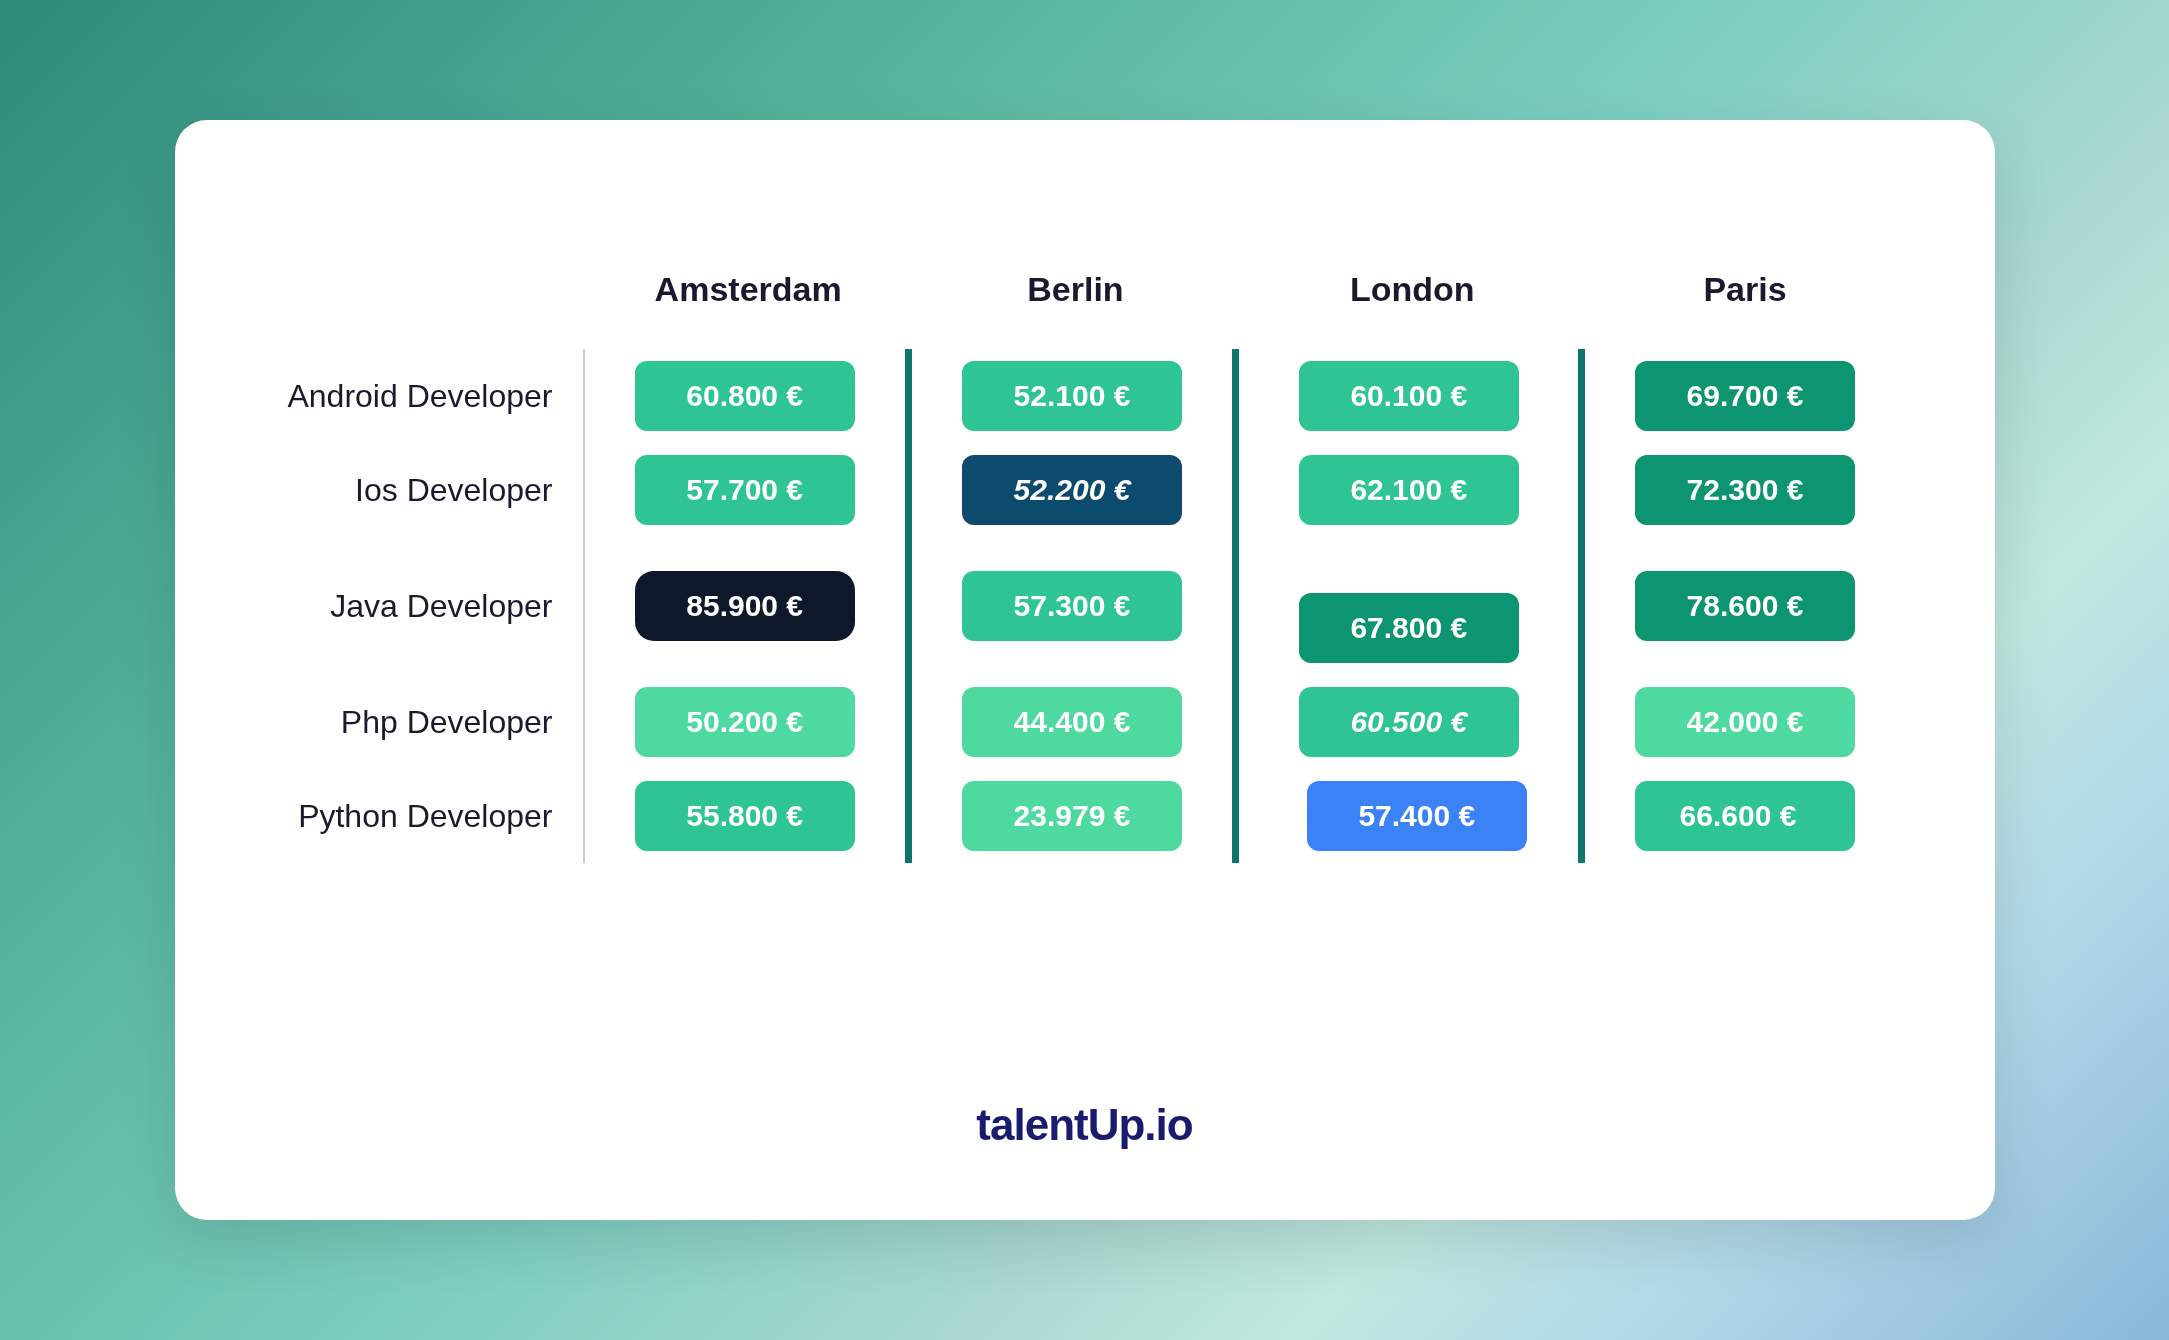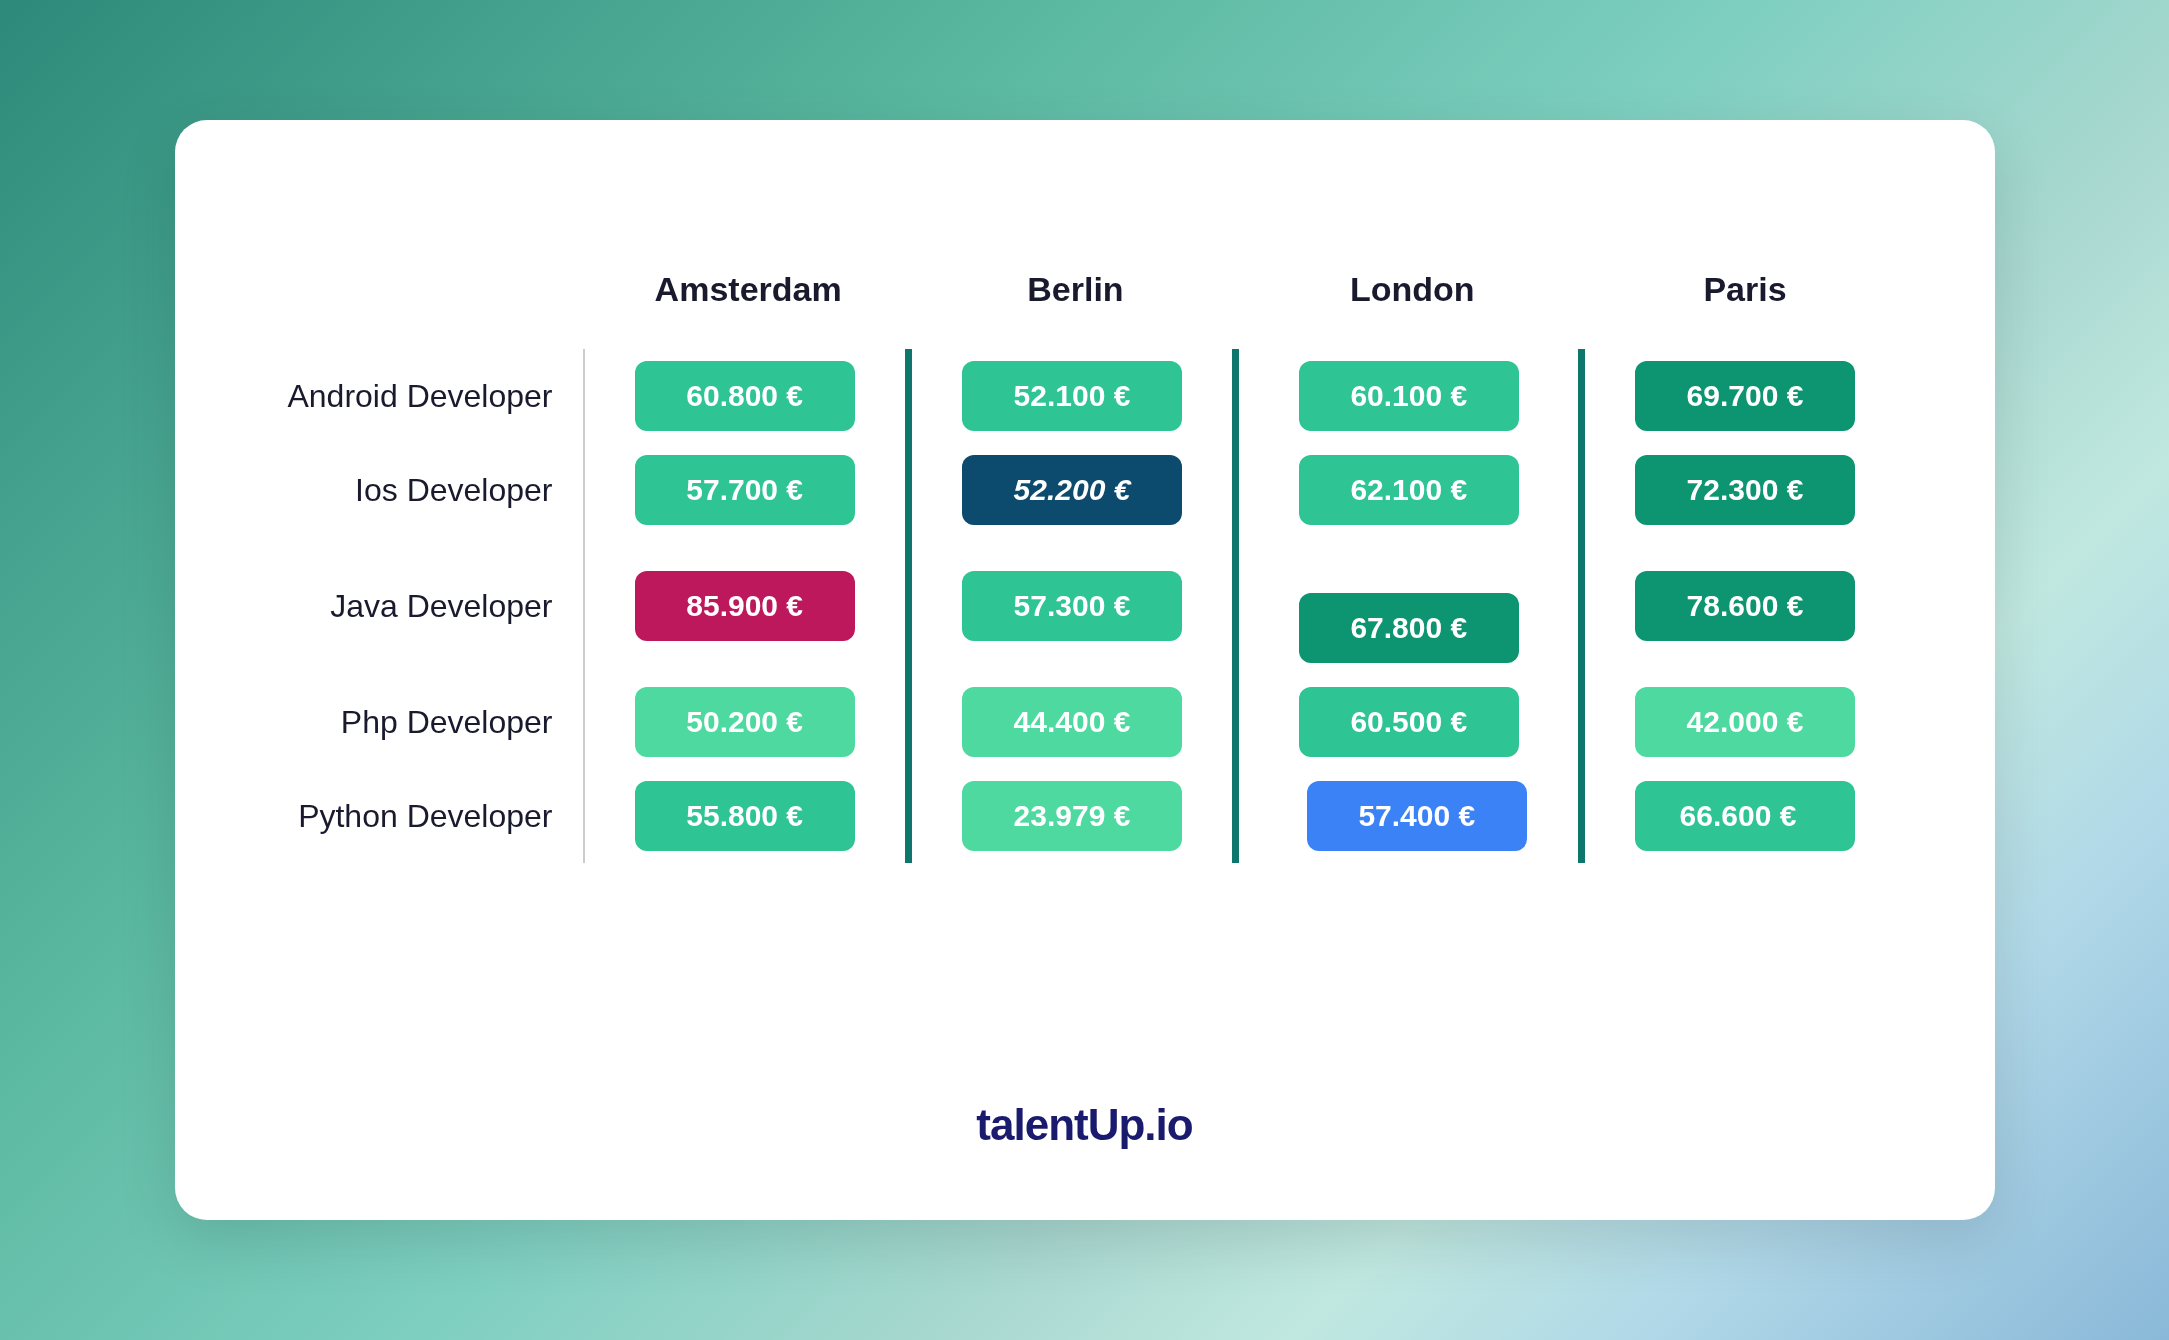--- a/index.html
+++ b/index.html
@@ -127,30 +127,30 @@
           </tr>
           <tr>
             <td class="row-label">Ios Developer</td>
             <td class="salary-cell col-separator"><span class="salary-badge" style="background-color: rgb(46, 196, 148);">57.700 €</span></td>
             <td class="salary-cell col-separator"><span class="salary-badge" style="background-color: #0c4a6e; font-style: italic;">52.200 €</span></td>
             <td class="salary-cell col-separator"><span class="salary-badge" style="background-color: rgb(46, 196, 148);">62.100 €</span></td>
             <td class="salary-cell"><span class="salary-badge" style="background-color: rgb(13, 148, 112);">72.300 €</span></td>
           </tr>
           <tr>
             <td class="row-label">Java Developer</td>
-            <td class="salary-cell col-separator"><span class="salary-badge" style="background-color: #be185d;">85.900 €</span></td>
+            <td class="salary-cell col-separator"><span class="salary-badge" style="background-color: #0f172a; border-radius: 19px;">85.900 €</span></td>
             <td class="salary-cell col-separator"><span class="salary-badge" style="background-color: rgb(46, 196, 148);">57.300 €</span></td>
             <td class="salary-cell col-separator"><span class="salary-badge" style="background-color: rgb(13, 148, 112); margin-top: 44px;">67.800 €</span></td>
             <td class="salary-cell"><span class="salary-badge" style="background-color: rgb(13, 148, 112);">78.600 €</span></td>
           </tr>
           <tr>
             <td class="row-label">Php Developer</td>
             <td class="salary-cell col-separator"><span class="salary-badge" style="background-color: rgb(77, 217, 160);">50.200 €</span></td>
             <td class="salary-cell col-separator"><span class="salary-badge" style="background-color: rgb(77, 217, 160);">44.400 €</span></td>
-            <td class="salary-cell col-separator"><span class="salary-badge" style="background-color: rgb(46, 196, 148);">60.500 €</span></td>
+            <td class="salary-cell col-separator"><span class="salary-badge" style="background-color: rgb(46, 196, 148); font-style: italic;">60.500 €</span></td>
             <td class="salary-cell"><span class="salary-badge" style="background-color: rgb(77, 217, 160);">42.000 €</span></td>
           </tr>
           <tr>
             <td class="row-label">Python Developer</td>
             <td class="salary-cell col-separator"><span class="salary-badge" style="background-color: rgb(46, 196, 148);">55.800 €</span></td>
             <td class="salary-cell col-separator"><span class="salary-badge" style="background-color: rgb(77, 217, 160);">23.979 €</span></td>
             <td class="salary-cell col-separator"><span class="salary-badge" style="background-color: #3b82f6; margin-left: 16px;">57.400 €</span></td>
             <td class="salary-cell"><span class="salary-badge" style="background-color: rgb(46, 196, 148); padding-left: 16px;">66.600 €</span></td>
           </tr>
         </tbody>

